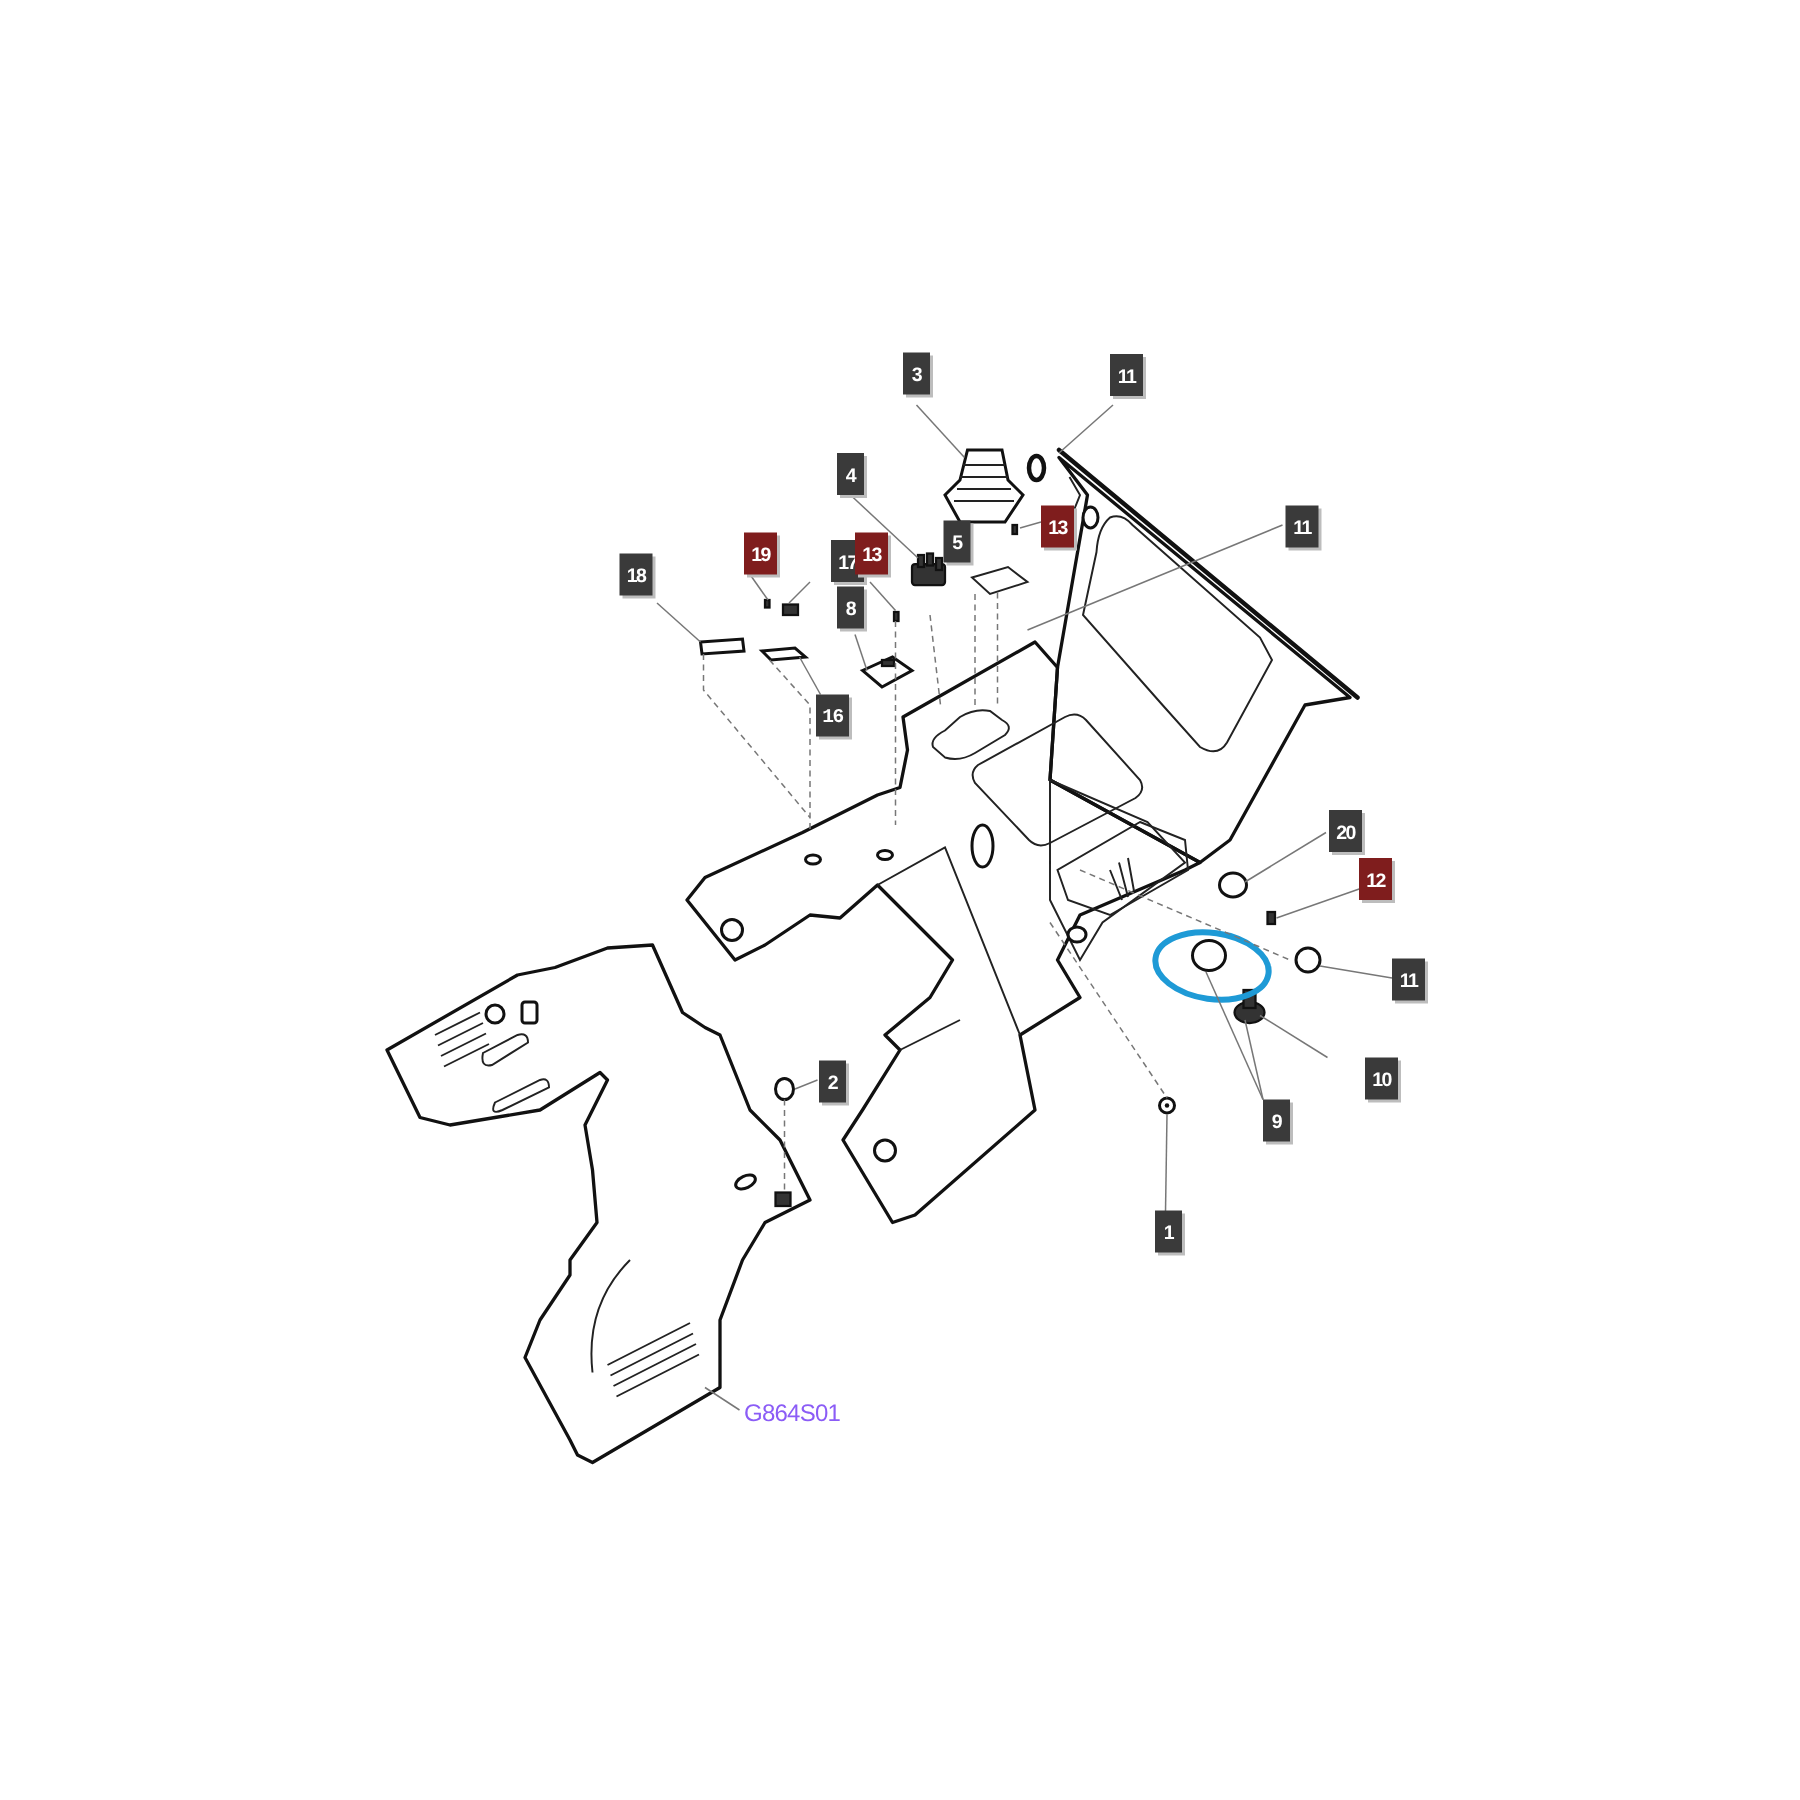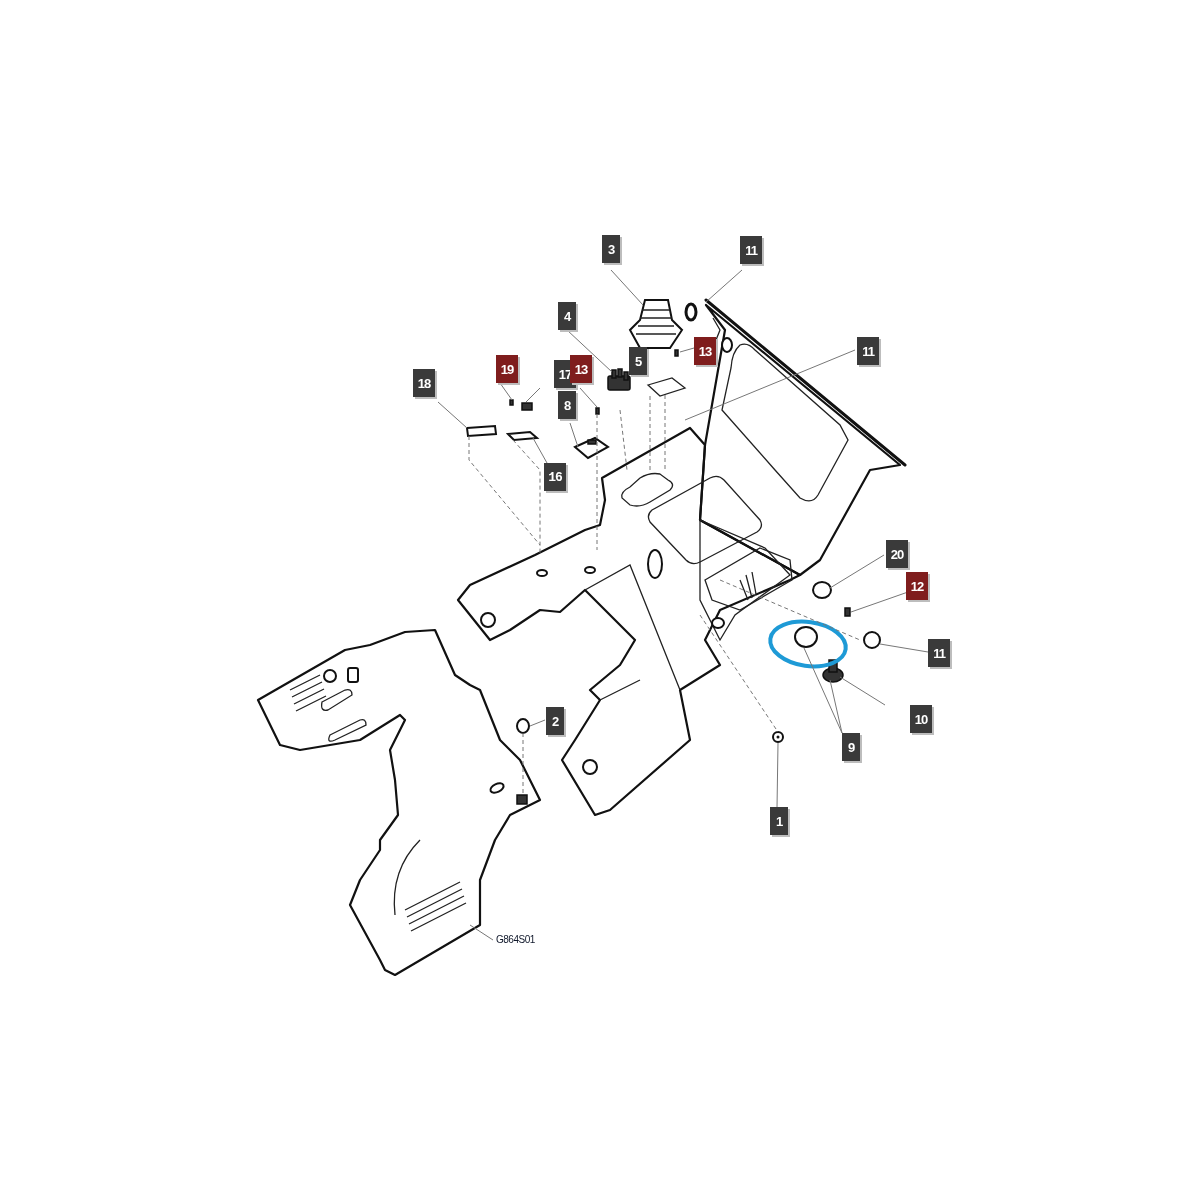--- a/index.html
+++ b/index.html
@@ -11,21 +11,21 @@
   .leader { fill: none; stroke: #777; stroke-width: 1; }
   .dash { fill: none; stroke: #777; stroke-width: 1; stroke-dasharray: 4 3; }
   .part { fill: #fff; stroke: #111; stroke-width: 2; }
   .dark { fill: #333; stroke: #111; stroke-width: 1.5; }
   .callout { position: absolute; width: 18px; height: 28px; display: flex; align-items: center;
              justify-content: center; color: #fff; font-size: 13px; font-weight: bold;
              box-shadow: 2px 2px 0 #bdbdbd; letter-spacing: -1px; }
   .callout.dark-box { background: #3a3a3a; }
   .callout.blue-box { background: #7f1d1d; }
   .callout.wide { width: 22px; }
-  .code-label { position: absolute; left: 496px; top: 934px; font-size: 10px; color: #0f172a; letter-spacing: -0.5px; }
+  .code-label { position: absolute; left: 496px; top: 934px; font-size: 16px; color: #8b5cf6; letter-spacing: -0.5px; }
 </style>
 </head>
 <body>
 
 <svg id="diagram" viewBox="0 0 1200 1200" xmlns="http://www.w3.org/2000/svg">
 
   <g>
     <path class="line" d="M706 305 L900 465 L870 470 L820 560 L800 575 L700 520 L705 445 L725 330 Z"></path>
     <path class="thin" d="M740 345 Q732 352 731 368 L722 410 L775 470 L800 498 Q812 505 818 495 L848 440 L840 425 L755 350 Q748 342 740 345 Z"></path>
     <path class="line" d="M706 300 L905 465" style="stroke-width:3"></path>

